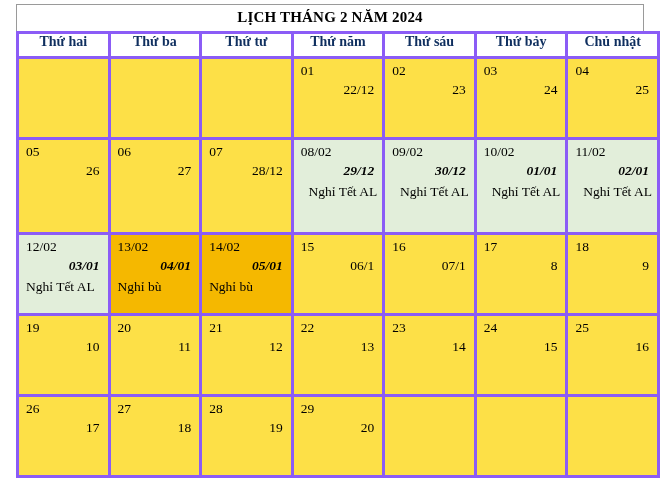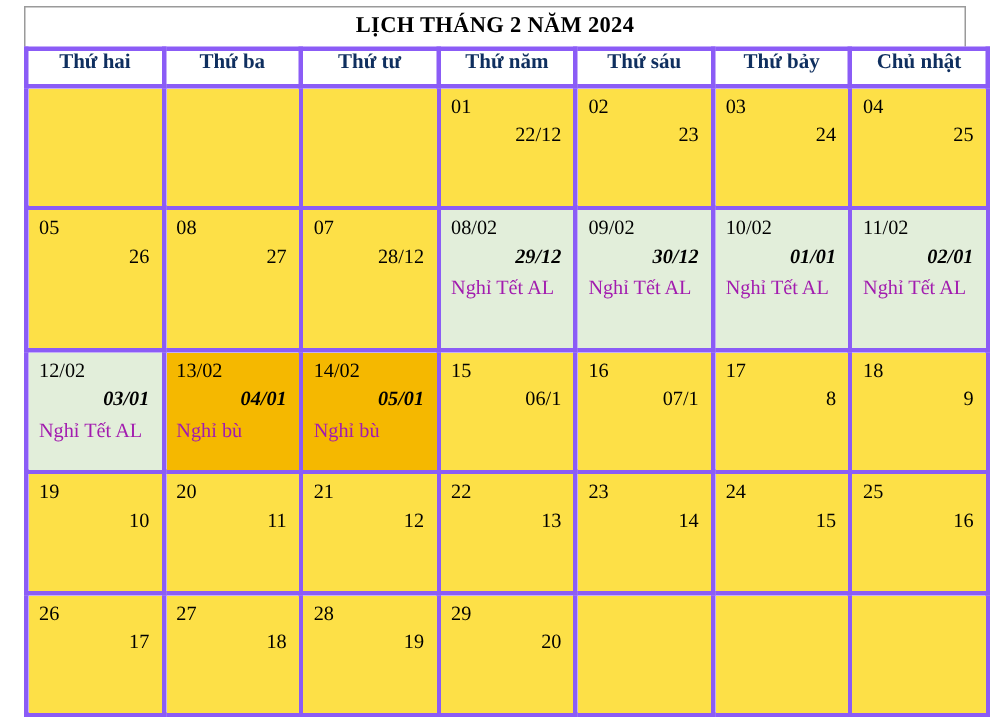--- a/index.html
+++ b/index.html
@@ -47,20 +47,21 @@
     color: #0f2f5f;
     padding: 5px 0 6px 0;
     height: 22px;
   }
   td.day {
     height: 78px;
     position: relative;
   }
   td.day.row-holiday {
     height: 92px;
+    text-align: right;
   }
   .solar {
     position: absolute;
     top: 5px;
     left: 7px;
     font-size: 13.5px;
     line-height: 1.1;
   }
   .lunar {
     position: absolute;
@@ -73,21 +74,21 @@
     font-style: italic;
     font-weight: bold;
   }
   .note {
     position: absolute;
     top: 44px;
     left: 7px;
     right: 5px;
     font-size: 13.5px;
     line-height: 1.15;
-    color: #a21caf;
+    color: #000000;
   }
   td.green { background: #e2eeda; }
   td.orange { background: #f5b800; }
   td.empty { background: #fde047; }
 </style>
 </head>
 <body>
 
 <div id="calendar-wrap">
   <div class="title-cell">LỊCH THÁNG 2 NĂM 2024</div>
@@ -133,21 +134,21 @@
             <div class="solar">04</div>
             <div class="lunar">25</div>
           </td>
         </tr>
         <tr>
           <td class="day empty row-holiday">
             <div class="solar">05</div>
             <div class="lunar">26</div>
           </td>
           <td class="day empty row-holiday">
-            <div class="solar">08</div>
+            <div class="solar">06</div>
             <div class="lunar">27</div>
           </td>
           <td class="day empty row-holiday">
             <div class="solar">07</div>
             <div class="lunar">28/12</div>
           </td>
           <td class="day green row-holiday">
             <div class="solar">08/02</div>
             <div class="lunar bold-it">29/12</div>
             <div class="note">Nghỉ Tết AL</div>

